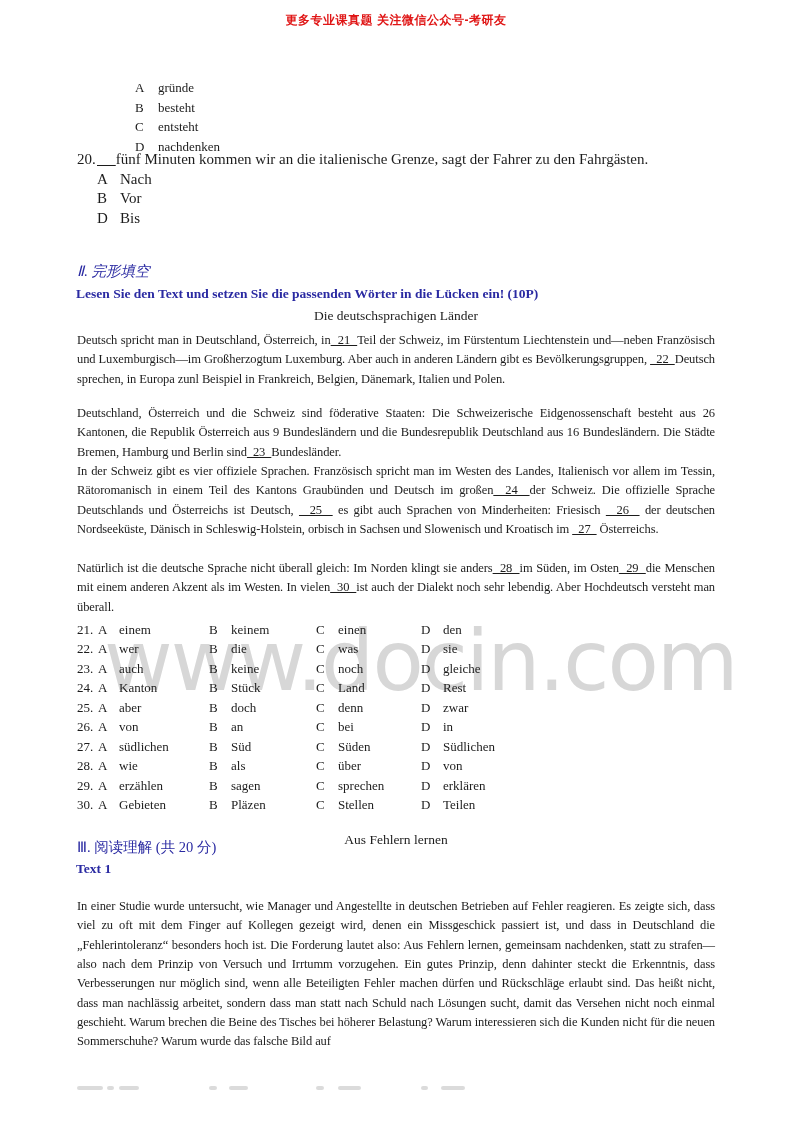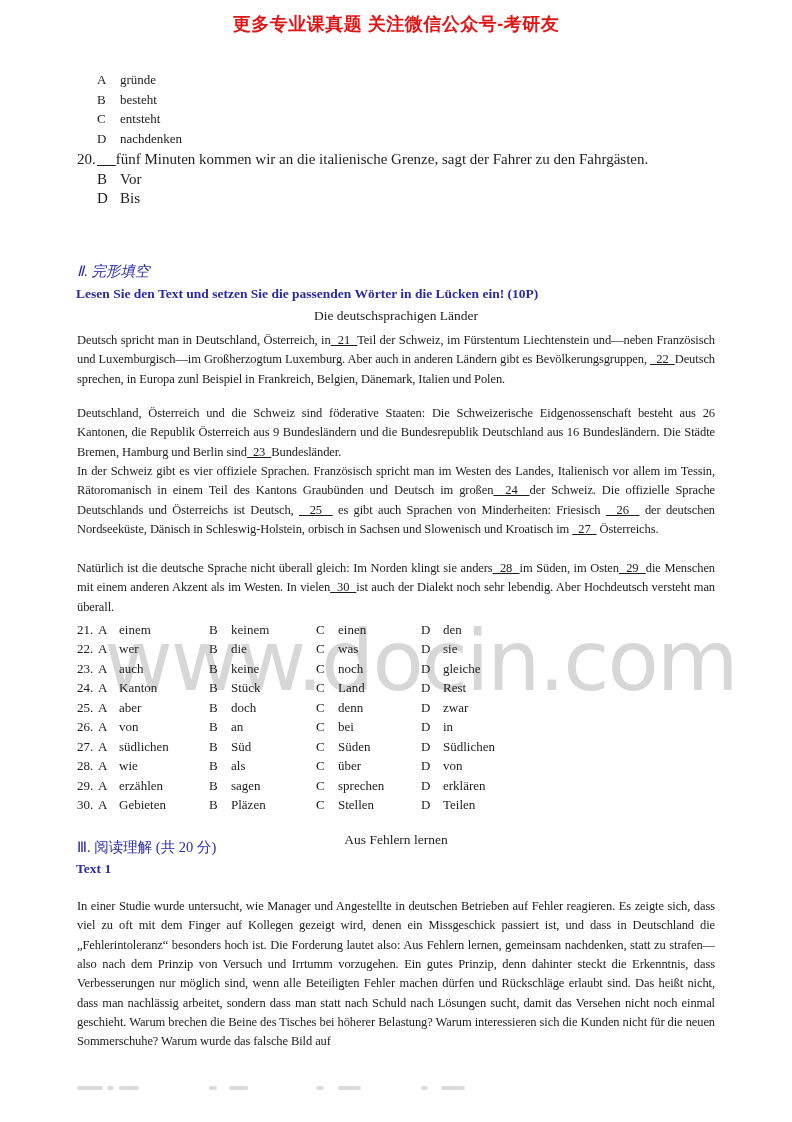--- a/index.html
+++ b/index.html
@@ -9,21 +9,21 @@
     margin:0 auto;
     background:#ffffff;
     overflow:hidden;
     font-family:"Liberation Serif", serif;
     color:#1c1c1c;
   }
   .red-header{
     position:absolute;top:12px;left:0;width:792px;
     text-align:center;
     font-family:"Liberation Sans", sans-serif;
-    font-weight:bold;font-size:18px;letter-spacing:0.5px;
+    font-weight:bold;font-size:12px;letter-spacing:0.5px;
     color:#e01616;
   }
   .watermark{
     position:absolute;top:612px;left:104px;
     font-family:"DejaVu Sans", sans-serif;
     font-size:84px;font-weight:normal;letter-spacing:-2px;
     color:#d7d7d7;z-index:0;white-space:nowrap;
   }
   .content{position:relative;z-index:1;}
   .opt-block{position:absolute;left:97px;font-size:13px;line-height:19.7px;}
@@ -70,30 +70,31 @@
 <body>
 
 <div class="page">
 
   <div class="red-header">更多专业课真题 关注微信公众号-考研友</div>
 
   <div class="watermark">www.docin.com</div>
 
   <div class="content">
 
-    <div class="opt-block" style="top:70px;">
+    <div class="opt-block" style="top:78px;margin-left:38px;">
       <div class="opt-row"><span class="opt-letter">A</span><span>gründe</span></div>
       <div class="opt-row"><span class="opt-letter">B</span><span>besteht</span></div>
       <div class="opt-row"><span class="opt-letter">C</span><span>entsteht</span></div>
       <div class="opt-row"><span class="opt-letter">D</span><span>nachdenken</span></div>
     </div>
 
     <div class="q-block" style="top:150px;">
       <div class="q-line"><span class="q-num">20.</span><span><span class="blank">&nbsp;&nbsp;&nbsp;&nbsp;&nbsp;</span>fünf Minuten kommen wir an die italienische Grenze, sagt der Fahrer zu den Fahrgästen.</span></div>
       <div class="q-opts">
+        <div class="opt-row"><span class="opt-letter">A</span><span>Nach</span></div>
         <div class="opt-row"><span class="opt-letter">B</span><span>Vor</span></div>
         <div class="opt-row"><span class="opt-letter">D</span><span>Bis</span></div>
       </div>
     </div>
 
     <div class="sec-head" style="top:262px;font-style:italic;">Ⅱ. 完形填空</div>
     <div class="instruction" style="top:286px;">Lesen Sie den Text und setzen Sie die passenden Wörter in die Lücken ein! (10P)</div>
     <div class="center-title" style="top:308px;">Die deutschsprachigen Länder</div>
 
     <div class="para" style="top:331px;">Deutsch spricht man in Deutschland, Österreich, in<span class="blank">&nbsp;&nbsp;21&nbsp;&nbsp;</span>Teil der Schweiz, im Fürstentum Liechtenstein und—neben Französisch und Luxemburgisch—im Großherzogtum Luxemburg. Aber auch in anderen Ländern gibt es Bevölkerungsgruppen, <span class="blank">&nbsp;&nbsp;22&nbsp;&nbsp;</span>Deutsch sprechen, in Europa zunl Beispiel in Frankreich, Belgien, Dänemark, Italien und Polen.</div>

